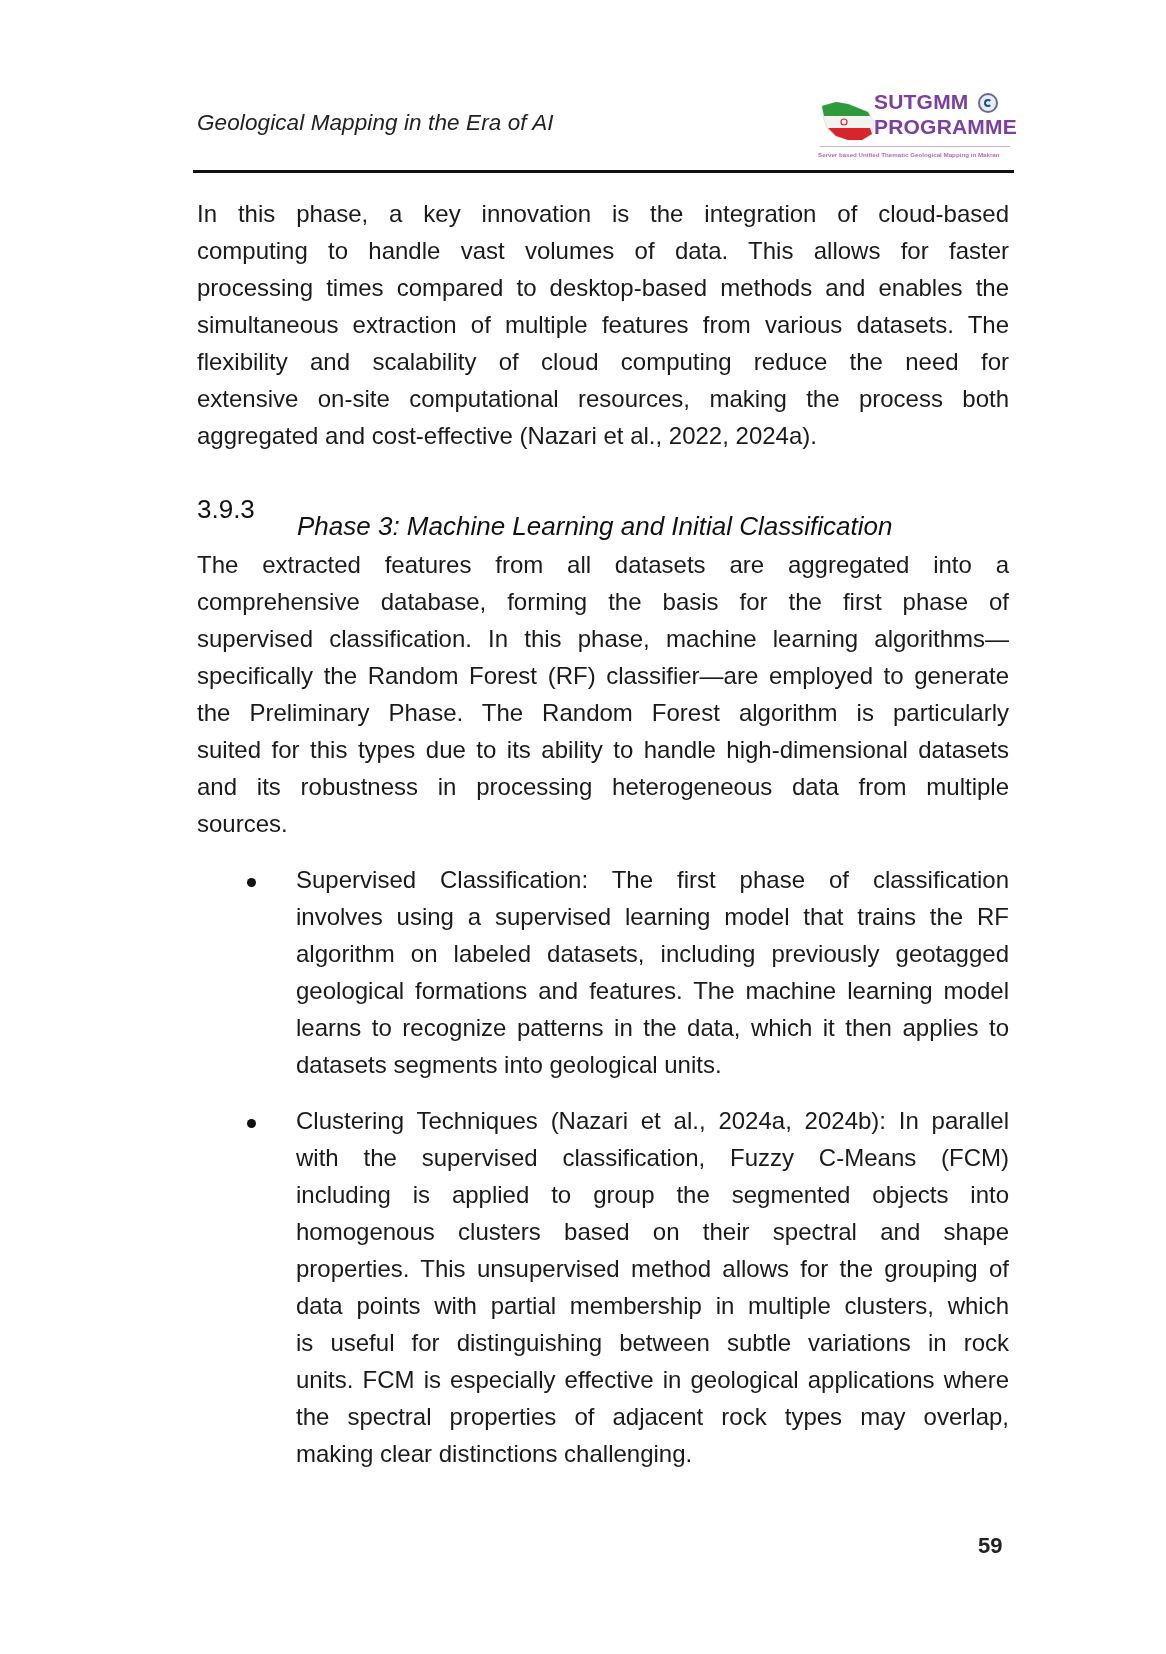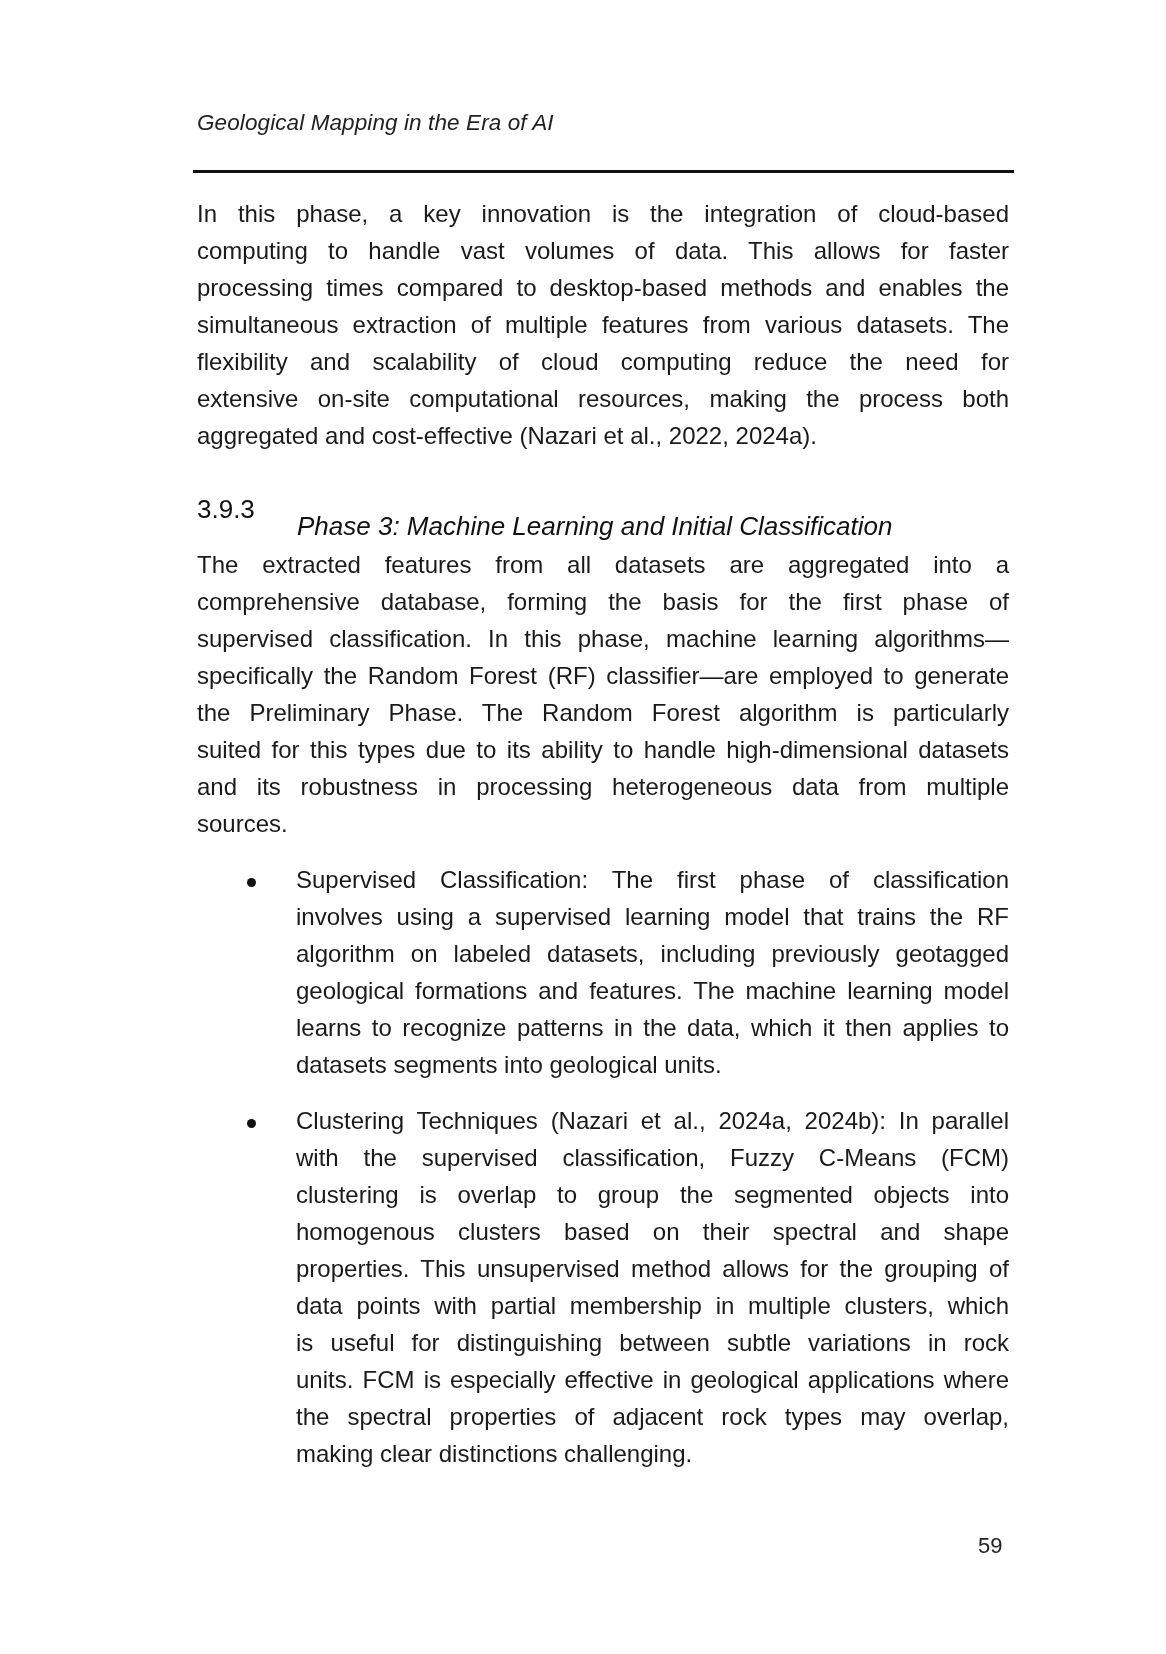--- a/index.html
+++ b/index.html
@@ -28,29 +28,42 @@
           text-align: justify; text-align-last: justify; white-space: nowrap; }
   .line.last { text-align-last: left; }
   .line.ind { left: 296px; width: 713px; }
 
   .heading { position: absolute; top: 486px; left: 197px; font-size: 26px; color: #111; }
   .heading .num { position: absolute; left: 0; top: 0; }
   .heading .title { position: absolute; left: 100px; top: 17px; white-space: nowrap; font-style: italic; }
 
   .bullet { position: absolute; left: 247px; width: 9px; height: 9px; border-radius: 50%; background: #111; }
 
-  .page-number { position: absolute; left: 978px; top: 1525px; font-size: 22px; color: #222; }
+  .page-number { position: absolute; left: 978px; top: 1525px; font-size: 22px; color: #222; font-weight: bold; }
 </style>
 </head>
 <body>
 
 <div class="page">
 
   <div class="running-head">Geological Mapping in the Era of AI</div>
 
+  <div class="logo">
+    <svg class="map" viewBox="0 0 60 50">
+      <path d="M4 10 L18 6 L30 8 L40 12 L50 16 L56 26 L54 38 L44 44 L30 44 L18 40 L10 34 L6 24 Z" fill="#f3f3f3" stroke="#ccc" stroke-width="0.5"></path>
+      <path d="M4 10 L18 6 L30 8 L40 12 L50 16 L52 20 L6 20 Z" fill="#2f9a3c"></path>
+      <path d="M10 32 L52 32 L54 38 L44 44 L30 44 L18 40 Z" fill="#d8252b"></path>
+      <circle cx="26" cy="26" r="3" fill="none" stroke="#d8252b" stroke-width="1.2"></circle>
+    </svg>
+    <div class="l1">SUTGMM</div>
+    <div class="emblem"></div>
+    <div class="l2">PROGRAMME</div>
+    <div class="underline"></div>
+    <div class="tagline">Server based Unified Thematic Geological Mapping in Makran</div>
+  </div>
 
   <div class="head-rule"></div>
 
   <div>
     <div class="line" style="top:191px">In this phase, a key innovation is the integration of cloud-based</div>
     <div class="line" style="top:228px">computing to handle vast volumes of data. This allows for faster</div>
     <div class="line" style="top:265px">processing times compared to desktop-based methods and enables the</div>
     <div class="line" style="top:302px">simultaneous extraction of multiple features from various datasets. The</div>
     <div class="line" style="top:339px">flexibility and scalability of cloud computing reduce the need for</div>
     <div class="line" style="top:376px">extensive on-site computational resources, making the process both</div>
@@ -80,21 +93,21 @@
     <div class="line ind" style="top:931px">algorithm on labeled datasets, including previously geotagged</div>
     <div class="line ind" style="top:968px">geological formations and features. The machine learning model</div>
     <div class="line ind" style="top:1005px">learns to recognize patterns in the data, which it then applies to</div>
     <div class="line ind last" style="top:1042px">datasets segments into geological units.</div>
   </div>
 
   <div>
     <div class="bullet" style="top:1111px"></div>
     <div class="line ind" style="top:1098px">Clustering Techniques (Nazari et al., 2024a, 2024b): In parallel</div>
     <div class="line ind" style="top:1135px">with the supervised classification, Fuzzy C-Means (FCM)</div>
-    <div class="line ind" style="top:1172px">clustering is overlap to group the segmented objects into</div>
+    <div class="line ind" style="top:1172px">including is applied to group the segmented objects into</div>
     <div class="line ind" style="top:1209px">homogenous clusters based on their spectral and shape</div>
     <div class="line ind" style="top:1246px">properties. This unsupervised method allows for the grouping of</div>
     <div class="line ind" style="top:1283px">data points with partial membership in multiple clusters, which</div>
     <div class="line ind" style="top:1320px">is useful for distinguishing between subtle variations in rock</div>
     <div class="line ind" style="top:1357px">units. FCM is especially effective in geological applications where</div>
     <div class="line ind" style="top:1394px">the spectral properties of adjacent rock types may overlap,</div>
     <div class="line ind last" style="top:1431px">making clear distinctions challenging.</div>
   </div>
 
   <div class="page-number">59</div>

